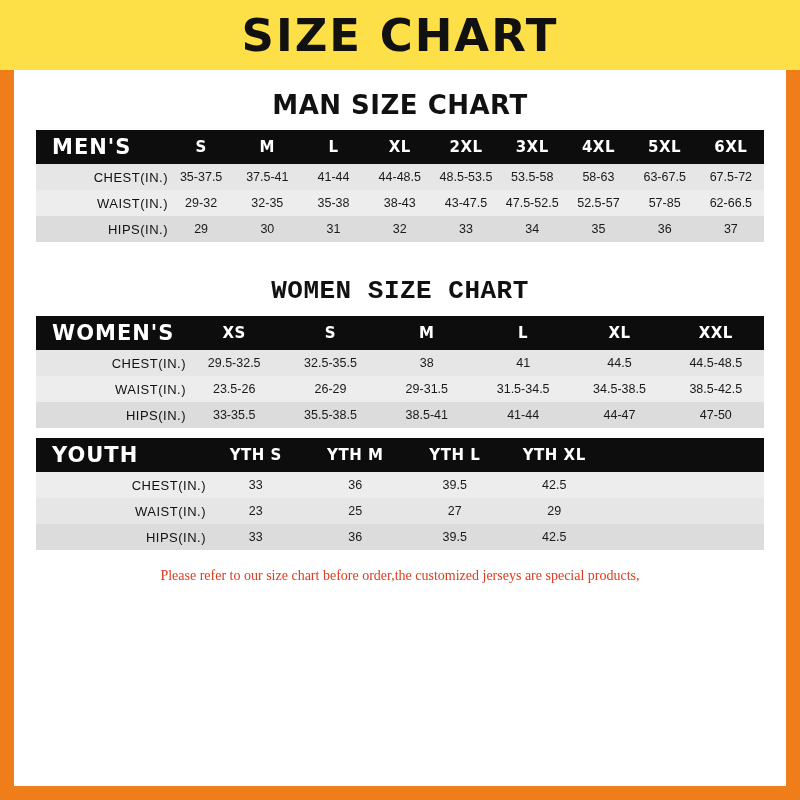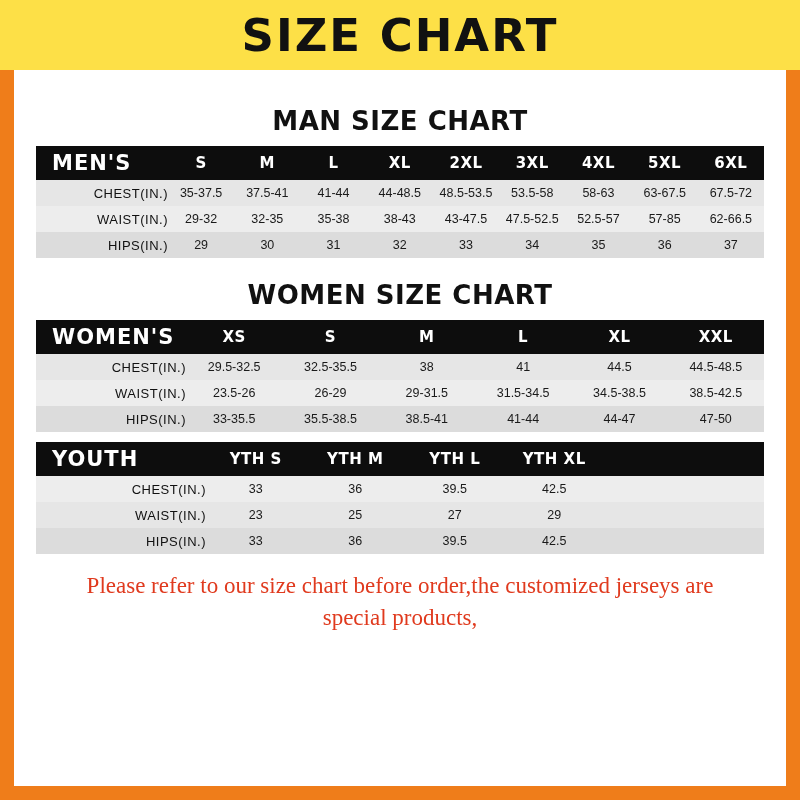--- a/index.html
+++ b/index.html
@@ -42,22 +42,22 @@
     padding: 0 22px;
   }
   .section-title {
     text-align: center;
     font-family: "DejaVu Sans", sans-serif;
     font-weight: bold;
     font-size: 26px;
     color: #111111;
     letter-spacing: 0.5px;
   }
-  .man-title { margin-top: 36px; }
-  .women-title { margin-top: 22px; }
+  .man-title { margin-top: 20px; }
+  .women-title { margin-top: 34px; font-family: Liberation Mono, monospace; }
   .youth-title { margin-top: 22px; }
 
   table.chart {
     width: 100%;
     border-collapse: collapse;
     table-layout: fixed;
     margin-top: 10px;
   }
   table.chart th, table.chart td {
     text-align: center;
@@ -97,21 +97,21 @@
   .women-col-first { width: 150px; }
   .youth-col-first { width: 170px; }
   .youth-col-last { width: 160px; }
 
   .note {
     margin-top: 16px;
     padding: 0 18px;
     text-align: center;
     color: #e03a1e;
     font-family: "Liberation Serif", serif;
-    font-size: 23px;
+    font-size: 14px;
     line-height: 1.38;
   }
   .bottom-band {
     position: absolute;
     left: -14px;
     right: -14px;
     bottom: 0;
     height: 14px;
     background: #ef7d1a;
   }

